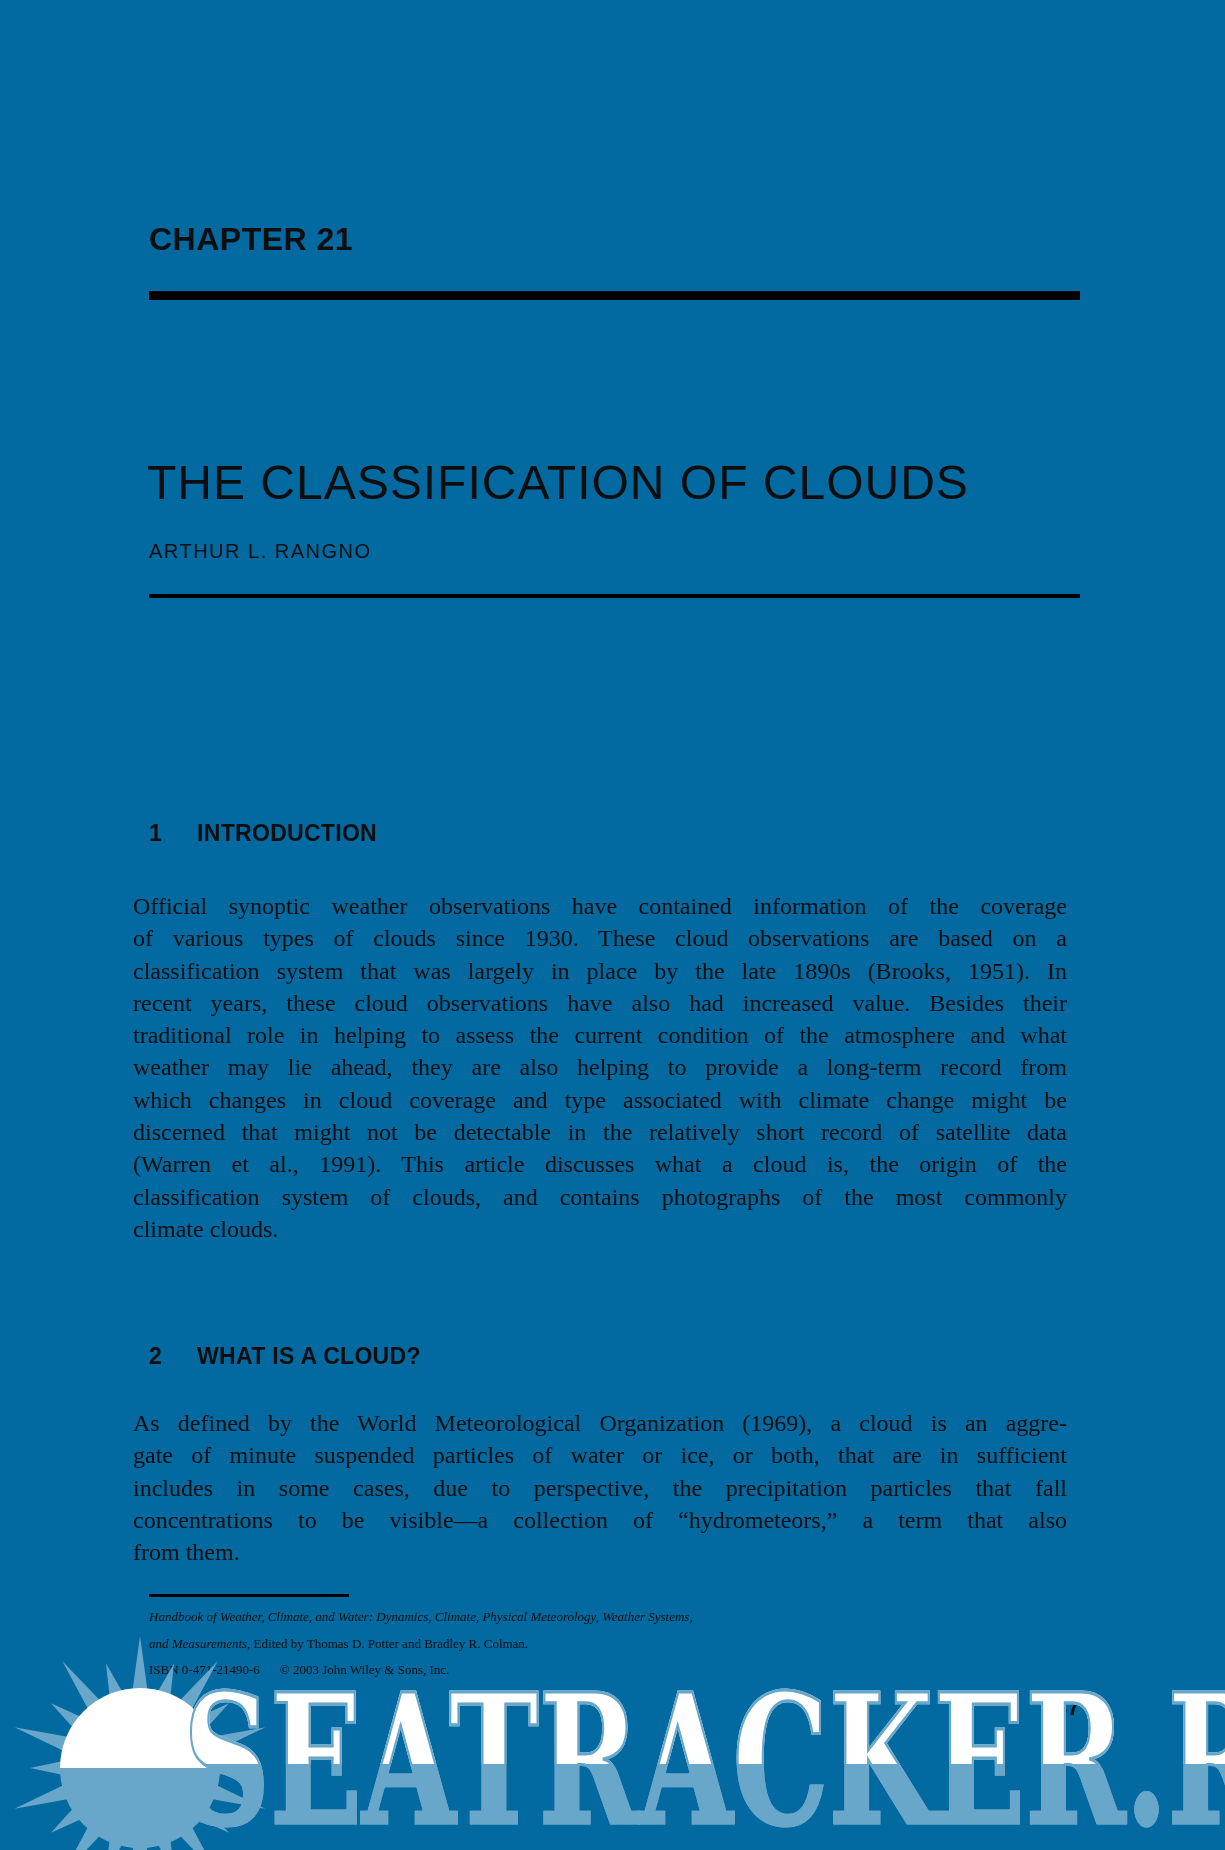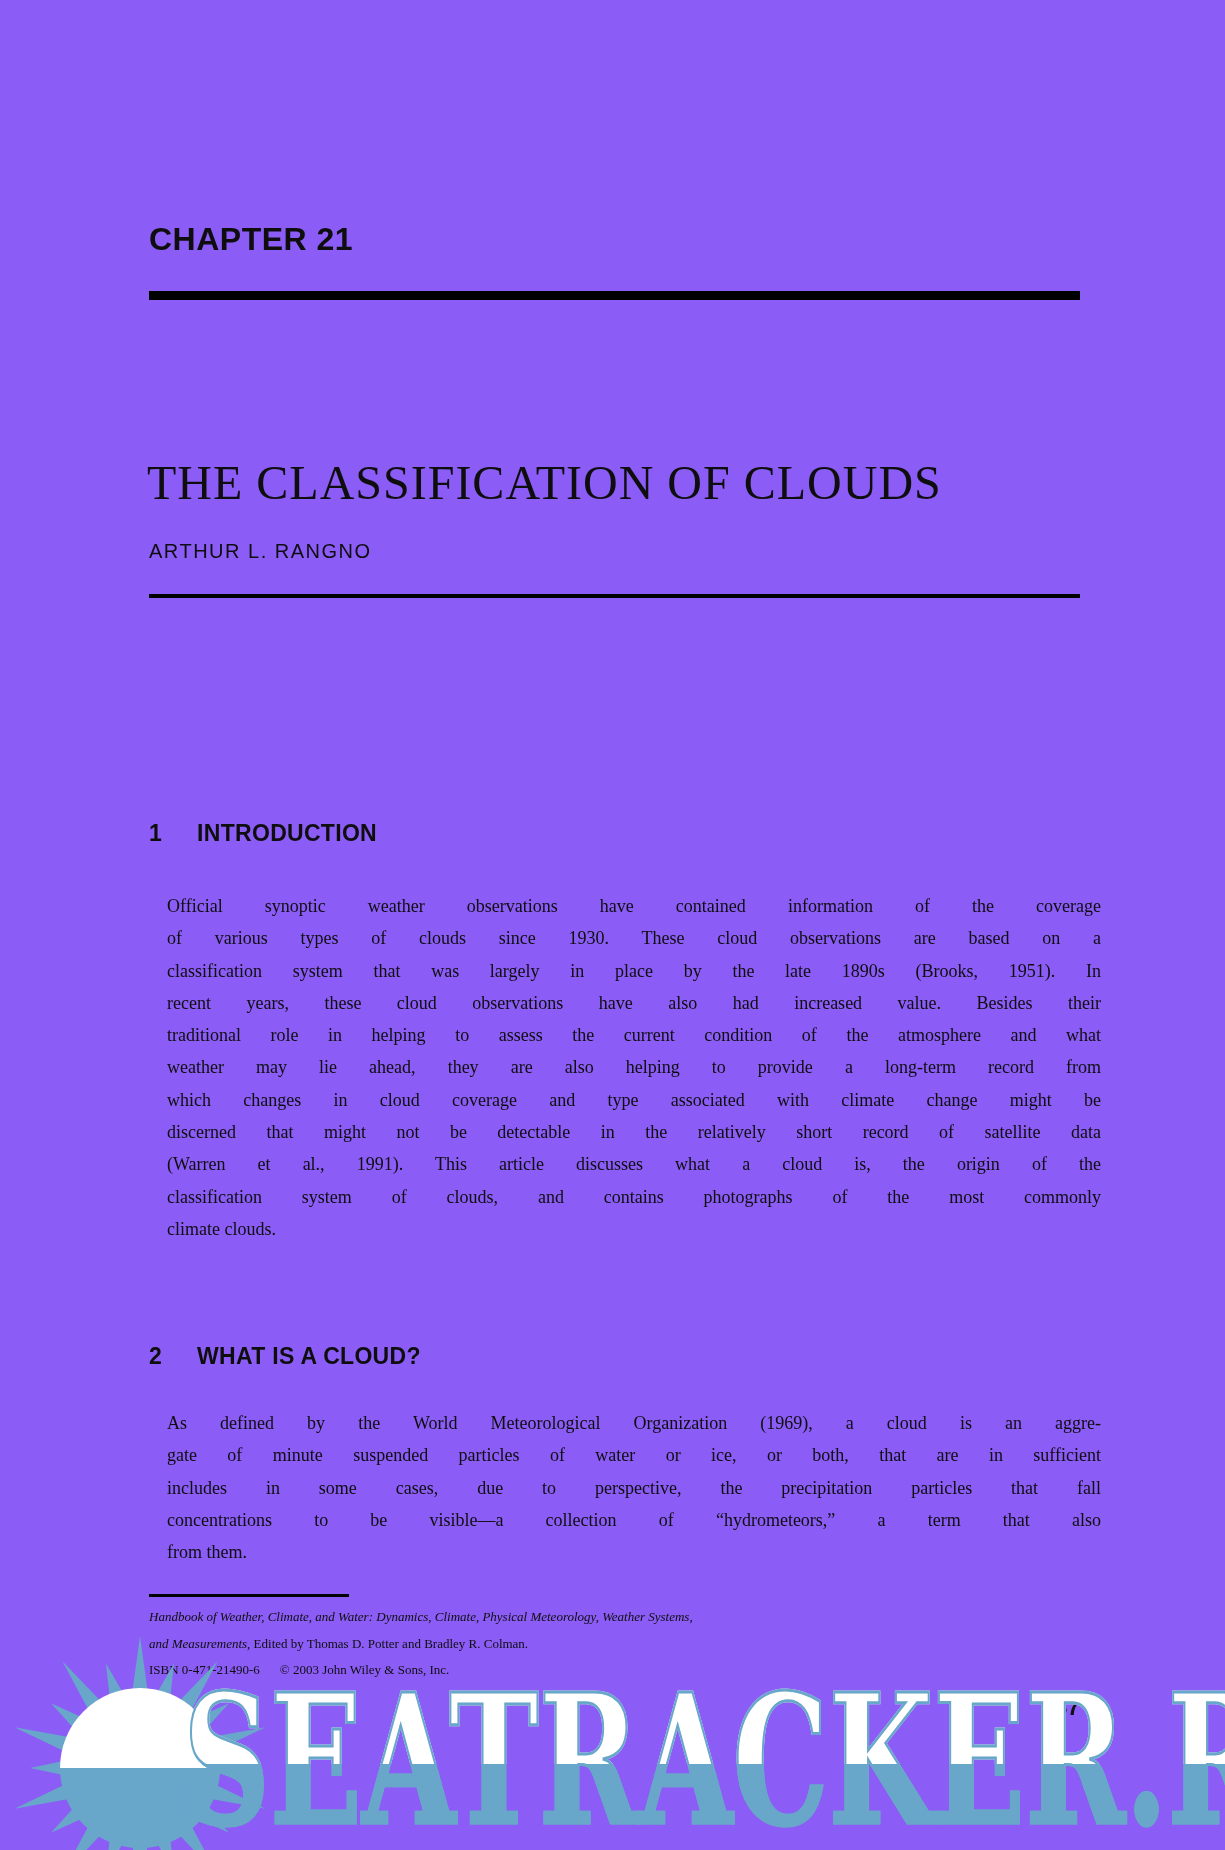--- a/index.html
+++ b/index.html
@@ -1,20 +1,20 @@
 <!DOCTYPE html>
 <html style="--wm-blue: #69a7ca;"><head>
 <meta charset="utf-8">
 <style>
   html, body { margin: 0; padding: 0; background: #ffffff; }
   .page {
     position: relative;
     width: 1225px;
     height: 1850px;
-    background: #8b5cf6;
+    background: #0369a1;
     overflow: hidden;
     font-family: "Liberation Serif", serif;
     color: #0e0e0e;
   }
   .chapter-label {
     position: absolute;
     left: 149px; top: 221px;
     font-family: "Liberation Sans", sans-serif;
     font-weight: bold;
     font-size: 32px;
@@ -23,21 +23,21 @@
   }
   .chapter-rule {
     position: absolute;
     left: 149px; top: 291px;
     width: 931px; height: 9px;
     background: #000000;
   }
   .page-title {
     position: absolute;
     left: 147px; top: 455px;
-    font-family: Liberation Serif, serif;
+    font-family: Liberation Sans, sans-serif;
     font-weight: 400;
     font-size: 48px;
     letter-spacing: 1px;
     white-space: nowrap;
     color: #0e0e0e;
   }
   .author-name {
     position: absolute;
     left: 149px; top: 540px;
     font-family: "Liberation Sans", sans-serif;
@@ -61,23 +61,23 @@
     letter-spacing: 0.3px;
     color: #0e0e0e;
     white-space: nowrap;
   }
   .section-heading .sec-num { display: inline-block; }
   .section-heading .sec-title { display: inline-block; margin-left: 35px; }
   #section-1-heading { top: 820px; }
   #section-2-heading { top: 1343px; }
   .paragraph {
     position: absolute;
-    left: 167px;
+    left: 133px;
     width: 934px;
-    font-size: 18px;
+    font-size: 24px;
     line-height: 32.3px;
     color: #0e0e0e;
   }
   #section-1-paragraph { top: 890px; }
   #section-2-paragraph { top: 1407px; }
   .body-line {
     text-align: justify;
     text-align-last: justify;
     text-justify: inter-word;
   }

